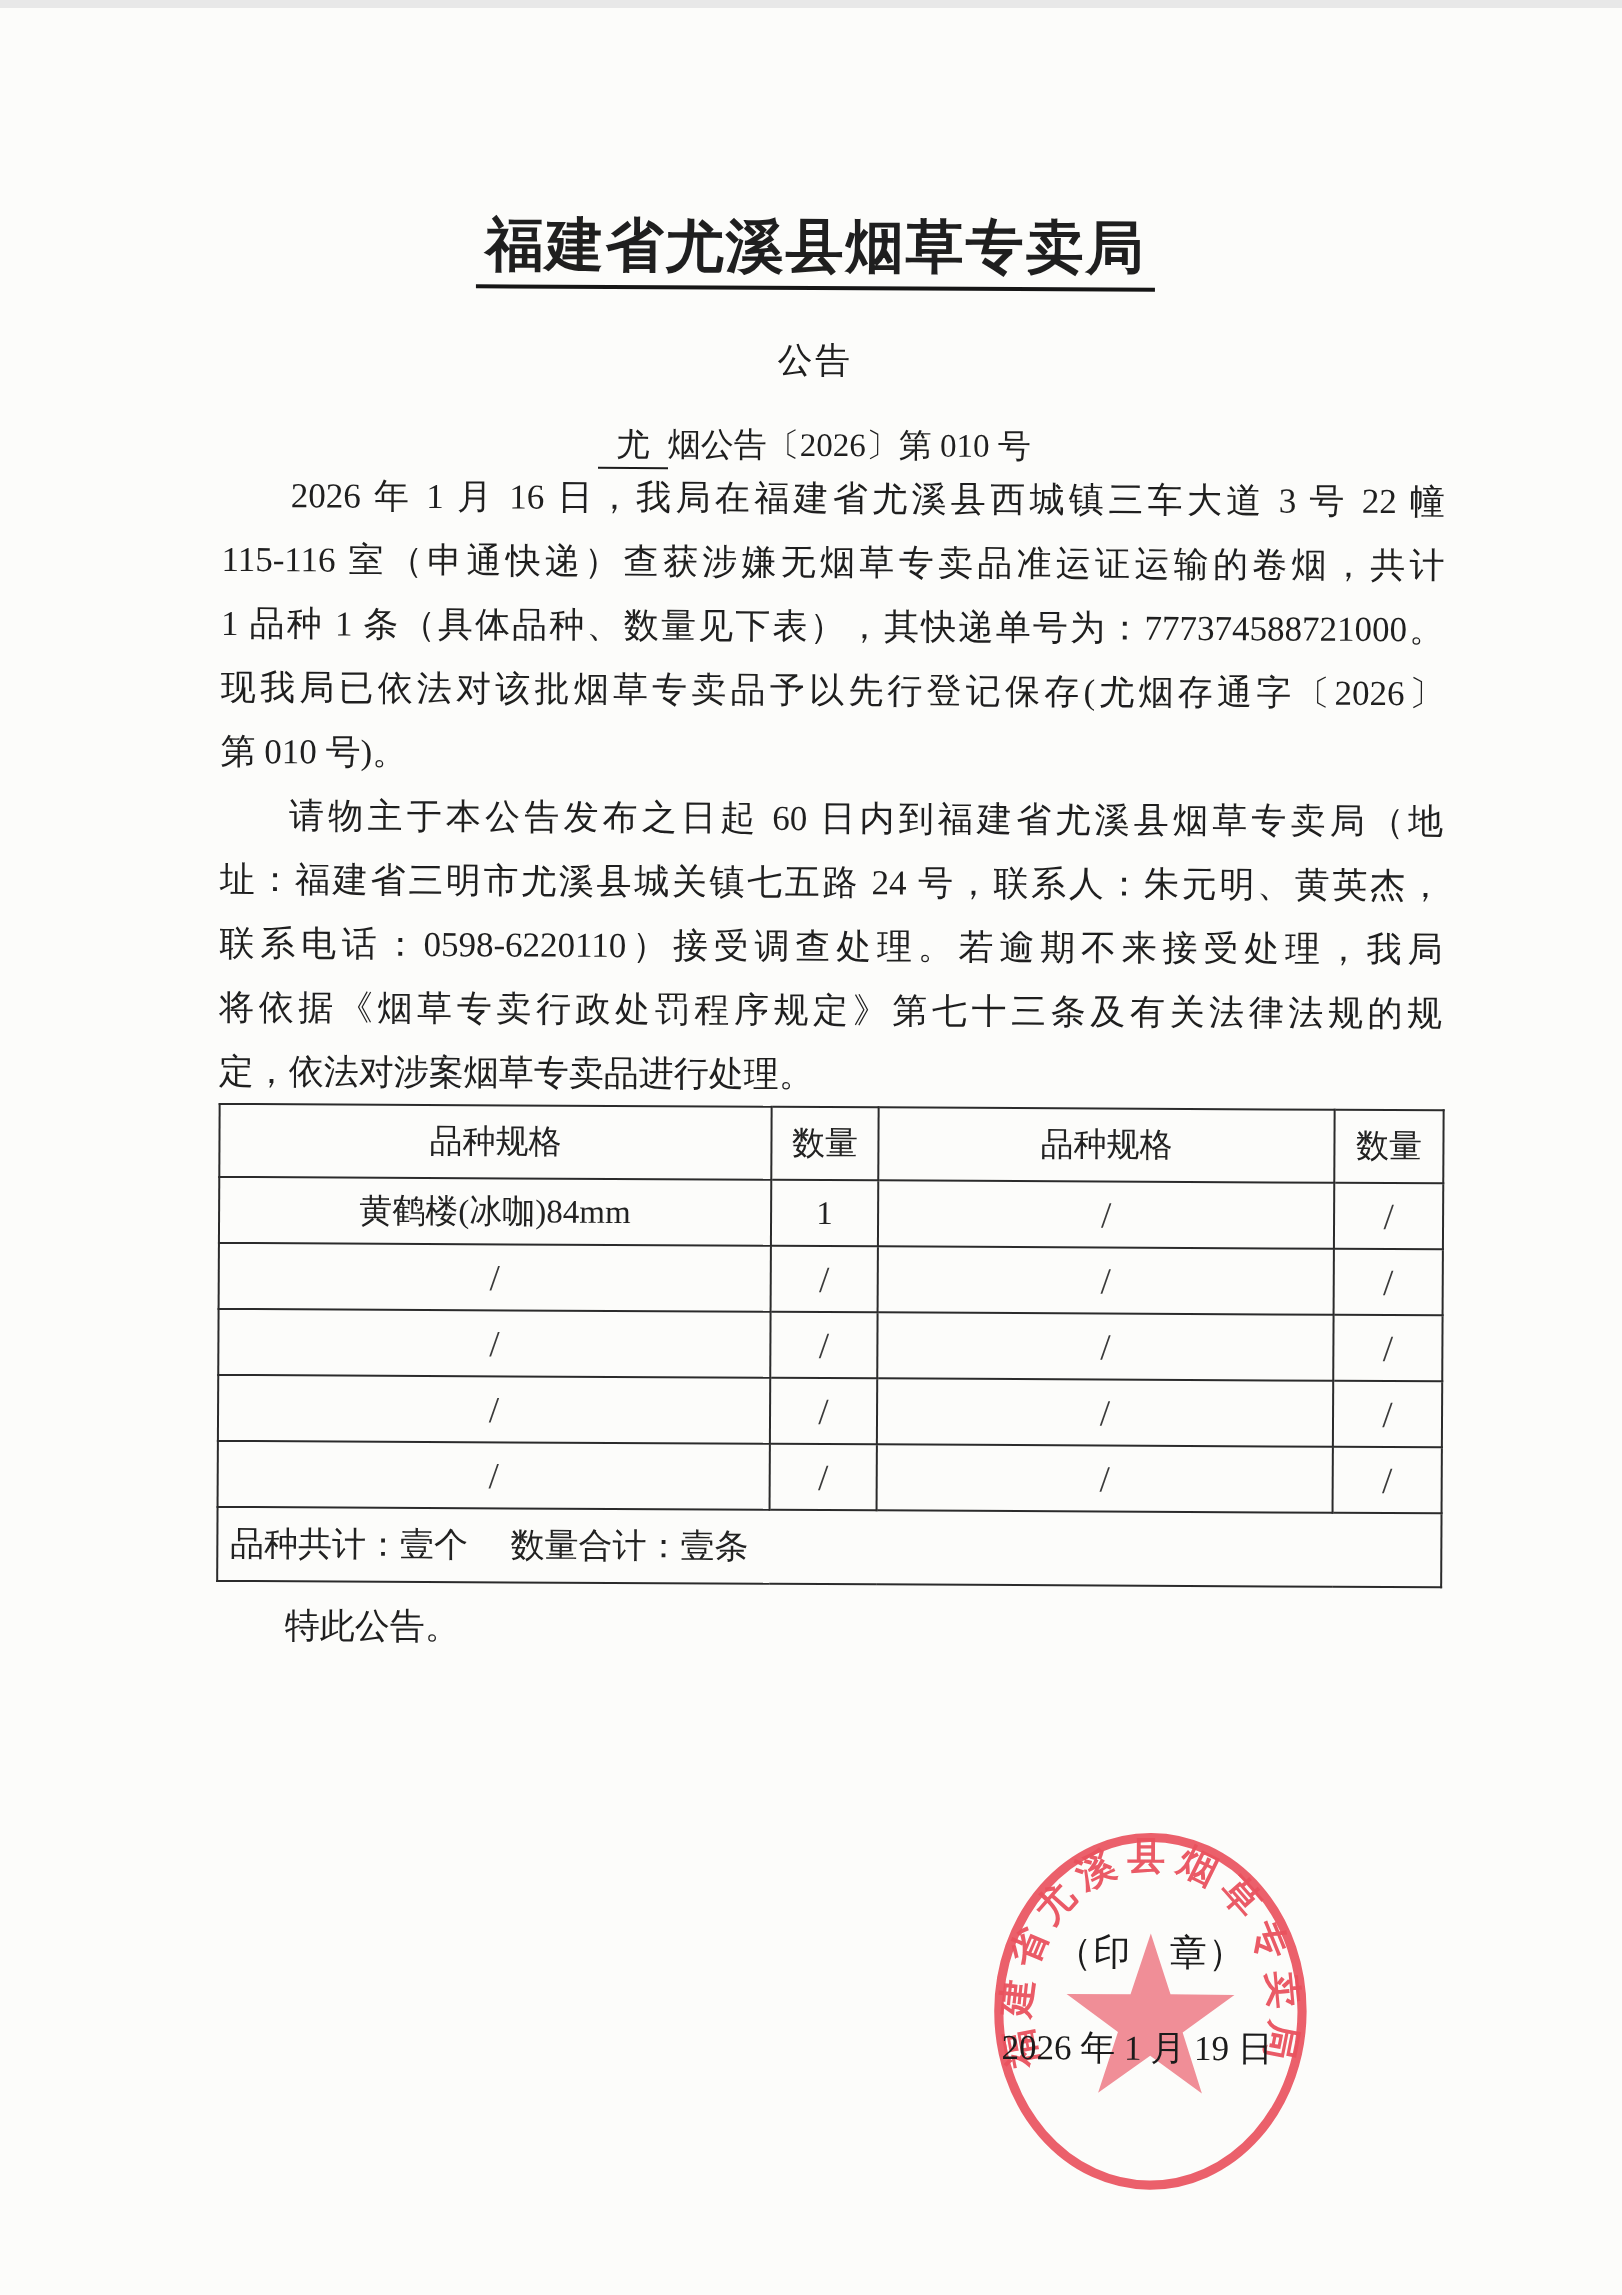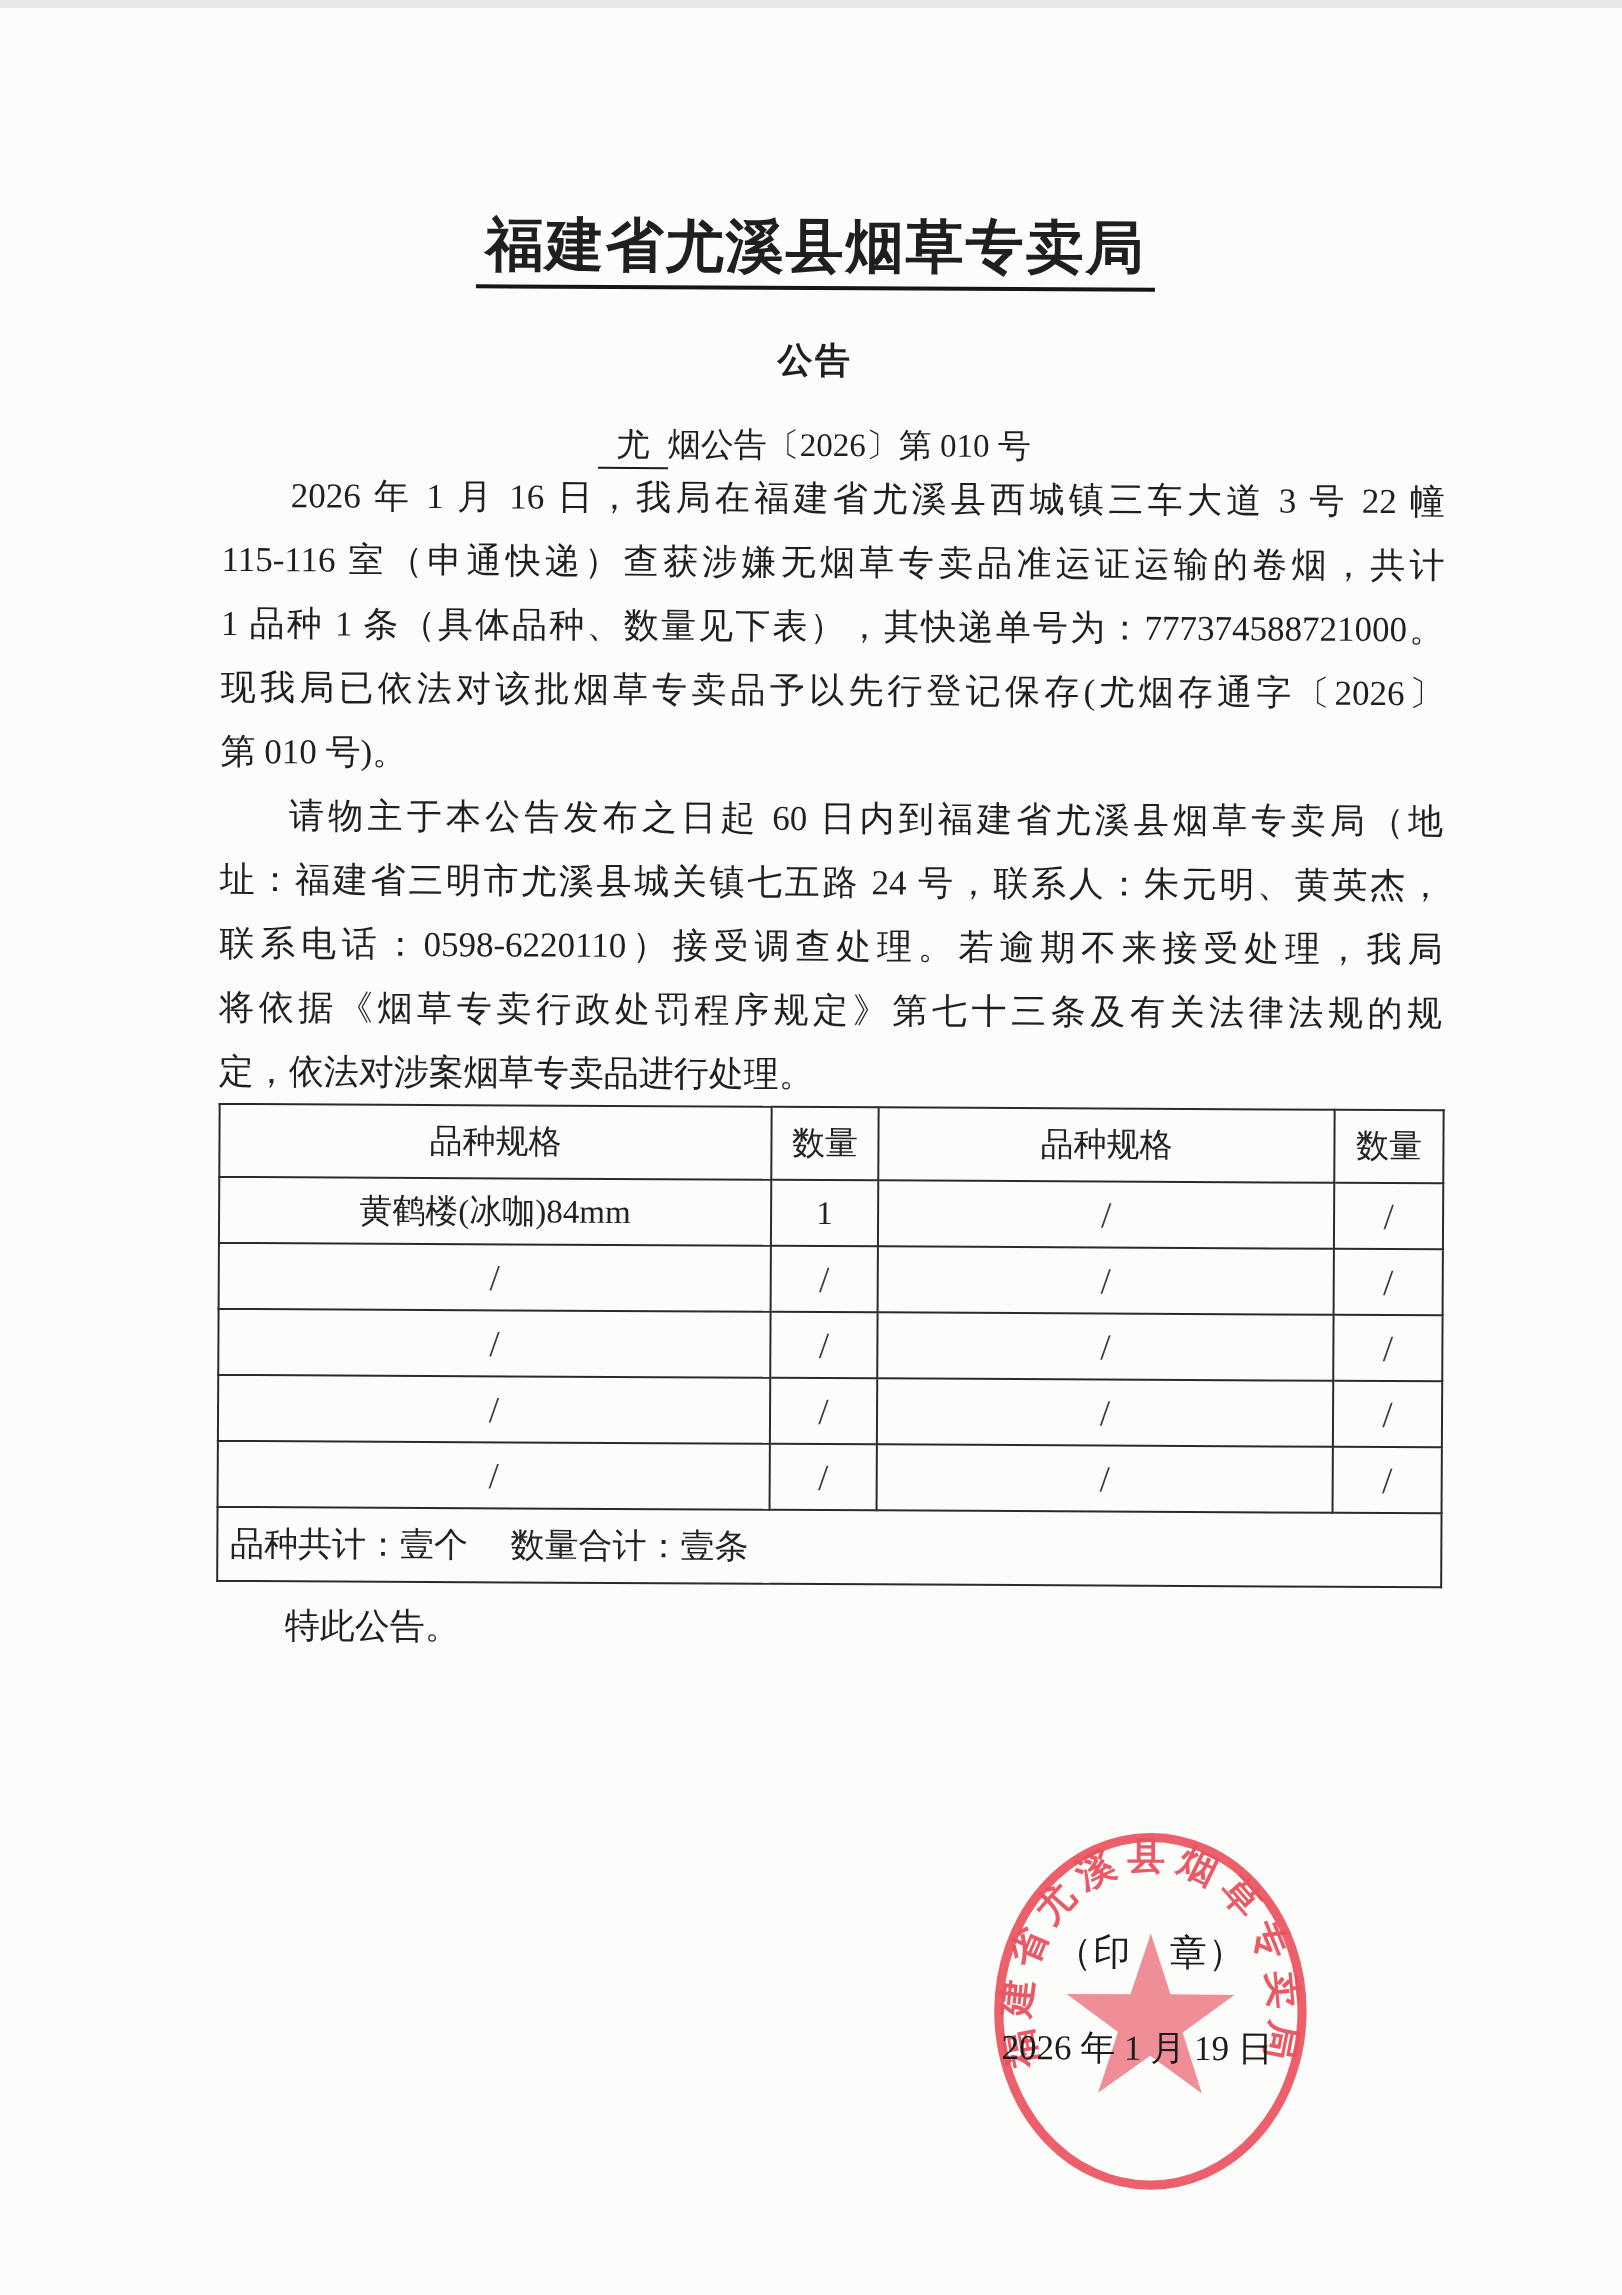--- a/index.html
+++ b/index.html
@@ -19,21 +19,21 @@
   }
   
   .title-row{position:absolute;top:207px;left:0;right:0;text-align:center;}
   .doc-title{
     display:inline-block;
     font-size:58px;font-weight:bold;letter-spacing:2px;line-height:1.12;
     border-bottom:4.6px solid #161616;
     padding:0 9.2px 6.5px 9.2px;
   }
   .subtitle-row{position:absolute;top:329px;left:0;right:0;text-align:center;}
-  .doc-subtitle{font-size:35px;font-weight:bold;letter-spacing:2.6px;}
+  .doc-subtitle{font-size:35px;font-weight:normal;letter-spacing:2.6px;}
   .docnum-row{position:absolute;top:415px;left:0;right:0;text-align:center;font-size:33px;}
   .docnum-underlined{
     display:inline-block;
     padding:0 18.3px;
     border-bottom:2.6px solid #1c1c1c;
   }
   
   .body-block{
     position:absolute;top:459px;left:219px;width:1223px;
     font-size:35px;line-height:64px;

